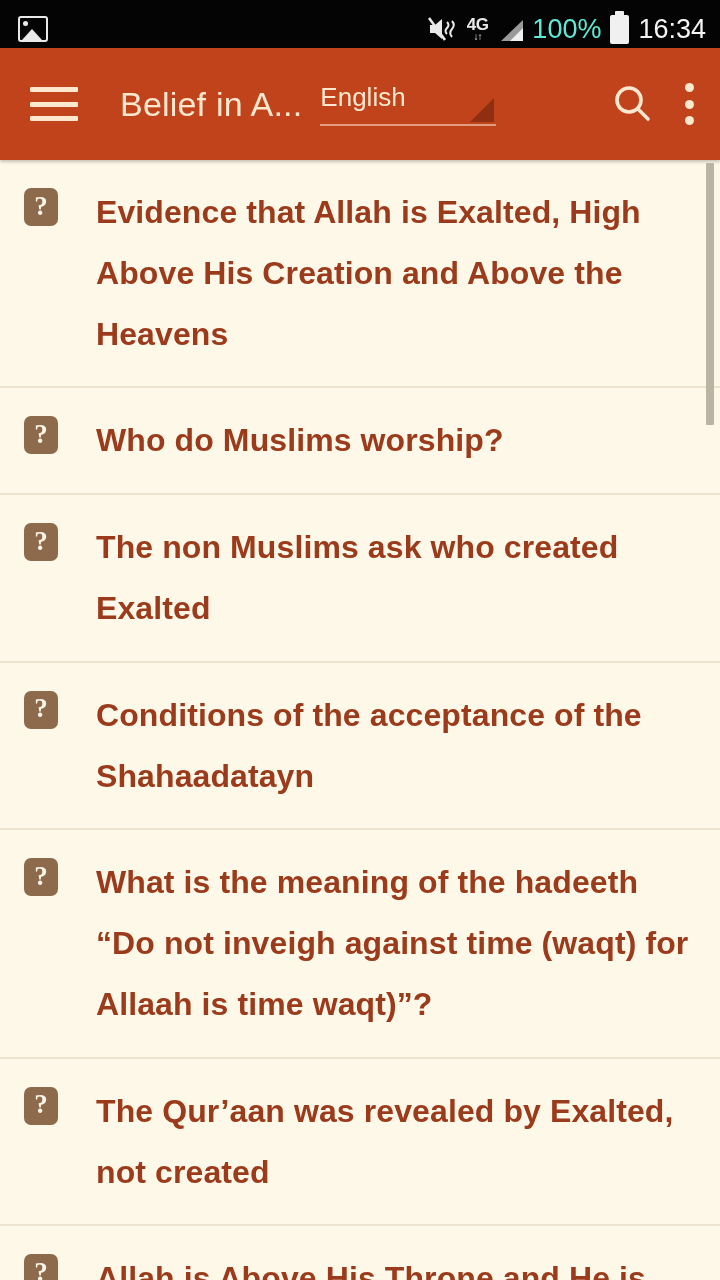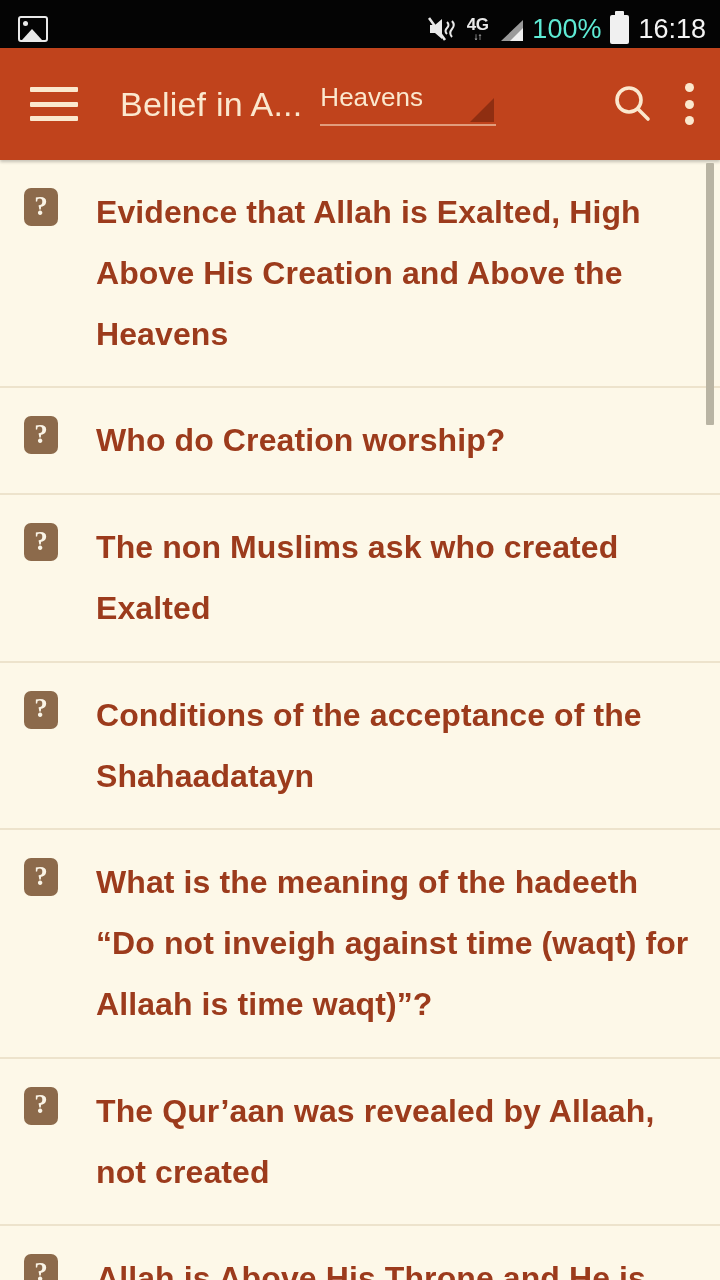--- a/index.html
+++ b/index.html
@@ -172,33 +172,33 @@
       <div class="net-label">
         <span class="g">4G</span>
         <span class="arrows">↓↑</span>
       </div>
       <div class="signal-icon">
         <div class="tri"></div>
           <div class="tri2"></div>
       </div>
       <div class="batt-pct">100%</div>
       <div class="batt-icon"></div>
-      <div class="clock">16:18</div>
+      <div class="clock">16:34</div>
     </div>
   </div>
 
   <div class="toolbar">
     <div class="hamburger">
       <span></span>
         <span></span>
         <span></span>
     </div>
     <div class="tb-title">Belief in A...</div>
     <div class="spinner">
-      <div class="val">Heavens</div>
+      <div class="val">English</div>
       <div class="underline"></div>
       <div class="caret"></div>
     </div>
     <div class="tb-actions">
       <div class="search-icon">
         <svg width="44" height="44" viewBox="0 0 44 44">
           <circle cx="19" cy="18" r="12" stroke="#FBE8CE" stroke-width="3.6" fill="none"></circle>
           <line x1="28" y1="27" x2="38" y2="37" stroke="#FBE8CE" stroke-width="3.6" stroke-linecap="round"></line>
         </svg>
       </div>
@@ -216,21 +216,21 @@
         <div class="row">
           <div class="q-icon">
             <span>?</span>
           </div>
           <div class="row-label">Evidence that Allah is Exalted, High Above His Creation and Above the Heavens</div>
         </div>
         <div class="row">
           <div class="q-icon">
             <span>?</span>
           </div>
-          <div class="row-label">Who do Creation worship?</div>
+          <div class="row-label">Who do Muslims worship?</div>
         </div>
         <div class="row">
           <div class="q-icon">
             <span>?</span>
           </div>
           <div class="row-label">The non Muslims ask who created Exalted</div>
         </div>
         <div class="row">
           <div class="q-icon">
             <span>?</span>
@@ -240,21 +240,21 @@
         <div class="row">
           <div class="q-icon">
             <span>?</span>
           </div>
           <div class="row-label">What is the meaning of the hadeeth “Do not inveigh against time (waqt) for Allaah is time waqt)”?</div>
         </div>
         <div class="row">
           <div class="q-icon">
             <span>?</span>
           </div>
-          <div class="row-label">The Qur’aan was revealed by Allaah, not created</div>
+          <div class="row-label">The Qur’aan was revealed by Exalted, not created</div>
         </div>
         <div class="row">
           <div class="q-icon">
             <span>?</span>
           </div>
           <div class="row-label">Allah is Above His Throne and He is Close to us by His Knowledge</div>
         </div>
       </div>
   </div>
 

